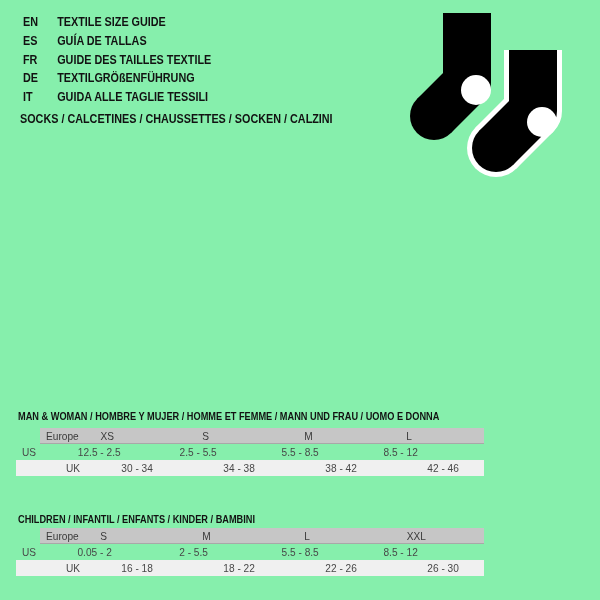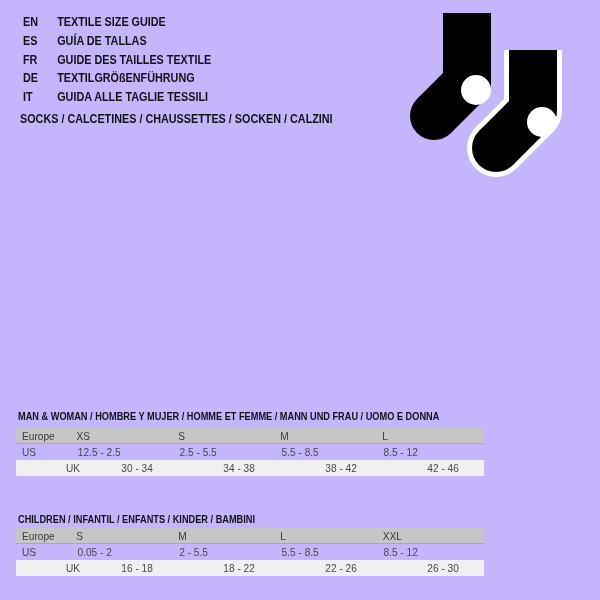--- a/index.html
+++ b/index.html
@@ -1,21 +1,21 @@
 <!DOCTYPE html>
 <html><head>
 <meta charset="utf-8">
 <style>
   html,body{margin:0;padding:0;}
   body{
     width:600px;height:600px;background:#ffffff;
     font-family:"Liberation Sans",sans-serif;
     -webkit-font-smoothing:antialiased;
   }
-  .page{position:relative;width:600px;height:600px;overflow:hidden;background:#c4b5fd;}
+  .page{position:relative;width:600px;height:600px;overflow:hidden;background:#86efac;}
 
   
   .lang-list{position:absolute;top:13px;left:23px;}
   .lang-row{
     height:18.7px;display:flex;align-items:center;
     font-weight:bold;font-size:12px;color:#121212;
     transform:scaleX(0.9);transform-origin:0 50%;white-space:nowrap;
   }
   .lang-code{width:38px;flex:0 0 38px;}
 
@@ -37,21 +37,21 @@
   }
   .title-1{top:410px;}
   .title-2{top:513px;}
   .size-table{
     position:absolute;left:16px;width:468px;
     font-size:11px;color:#474747;
   }
   .table-1{top:428px;}
   .table-2{top:528px;}
   .t-row{display:flex;height:16px;align-items:center;box-sizing:border-box;}
-  .t-row.header{background:#c6c6c6;color:#3a3a3a;border-bottom:1px solid #a8a8a8;}
+  .t-row.header{background:#c6c6c6;color:#3a3a3a;border-bottom:1px solid #a8a8a8;margin-left:24px;}
   .t-row.zebra{background:#f0f0f0;padding-left:44px;}
   .cell-region{width:60px;flex:0 0 60px;padding-left:6px;box-sizing:border-box;text-align:left;}
   .cell{width:102px;flex:0 0 102px;}
   .cell > span{display:inline-block;transform:scaleX(0.92);}
   .cell-region > span{display:inline-block;transform:scaleX(0.92);transform-origin:0 50%;}
 </style>
 </head>
 <body>
 
 <div class="page">

